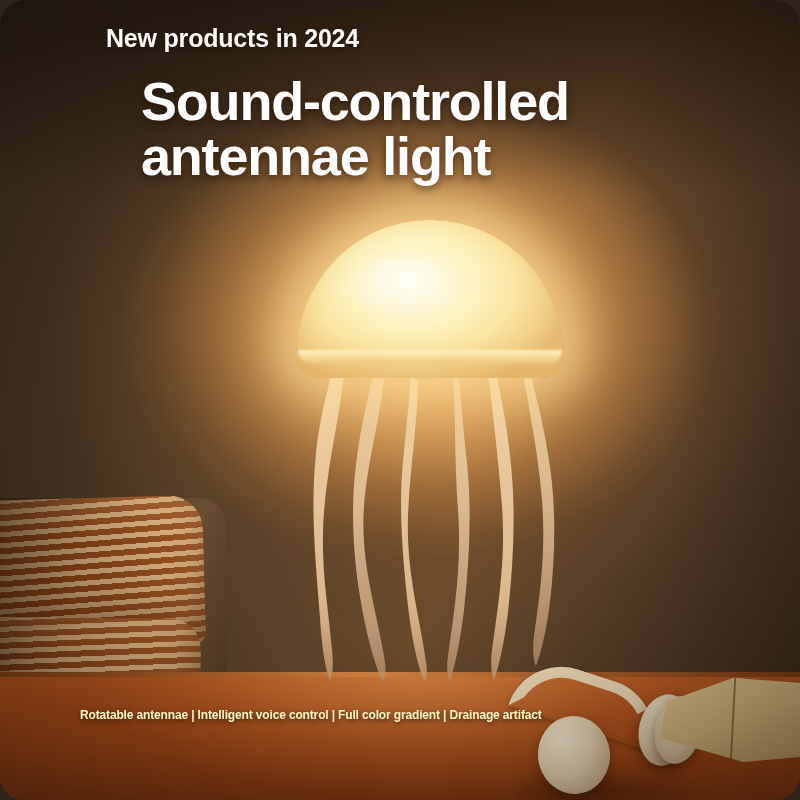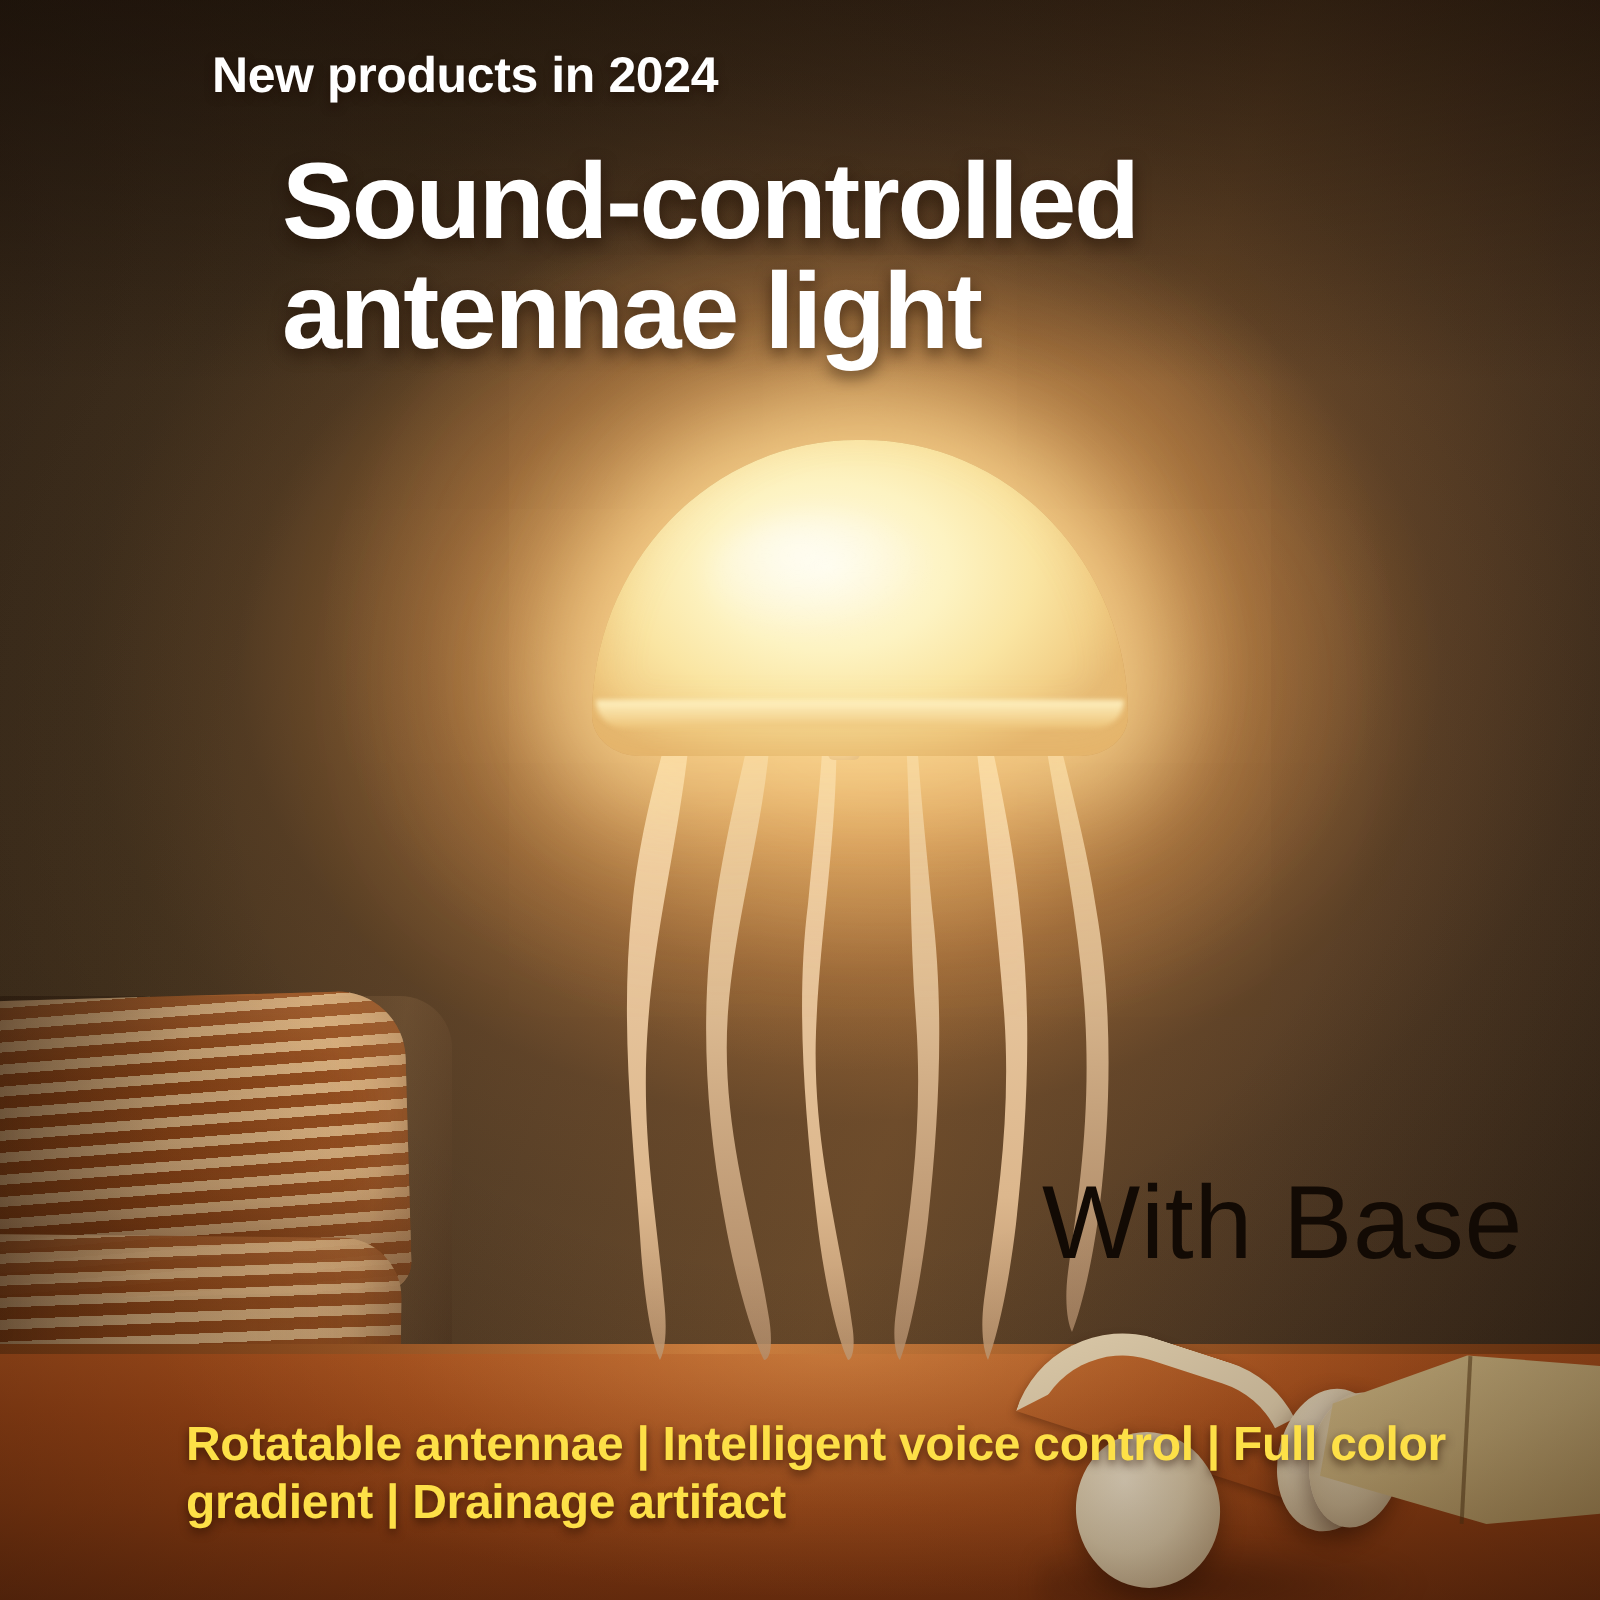--- a/index.html
+++ b/index.html
@@ -5,20 +5,21 @@
 <style>
   * { margin:0; padding:0; box-sizing:border-box; }
   html,body{ width:800px; height:800px; overflow:hidden; background:#2e2318; }
   body{ font-family:"Liberation Sans", sans-serif; }
 
   #stage{
     position:relative;
     width:800px; height:800px;
     overflow:hidden;
     background:#3a2c1d;
+    border-radius:25px;
   }
 
   
   .wall{
     position:absolute; left:0; top:0; width:800px; height:690px;
     background:
       radial-gradient(ellipse 430px 330px at 420px 330px,
           rgba(255,206,128,0.95) 0%,
           rgba(236,170,95,0.72) 26%,
           rgba(191,124,62,0.46) 48%,
@@ -178,22 +179,22 @@
   .headline .l2{ display:block; }
 
   .with-base{
     position:absolute; left:521px; top:582px;
     font-size:52px; font-weight:normal; color:#120a04;
     letter-spacing:0.4px;
     white-space:nowrap;
   }
 
   .features{
-    position:absolute; left:93px; top:708px; width:680px;
-    font-size:24px; font-weight:bold; color:#fde047;
+    position:absolute; left:80px; top:708px; width:680px;
+    font-size:12px; font-weight:bold; color:#fef9c3;
     line-height:1.22; letter-spacing:-0.15px;
     text-shadow:0 2px 5px rgba(40,14,2,0.7);
   }
 </style>
 </head>
 <body>
 
 <div id="stage">
 
   <div class="wall"></div>
@@ -264,17 +265,16 @@
 
   <div class="wall-vignette"></div>
 
   <div class="eyebrow">New products in 2024</div>
 
   <div class="headline">
     <span class="l1">Sound-controlled</span>
     <span class="l2">antennae light</span>
   </div>
 
-  <div class="with-base">With Base</div>
 
   <div class="features">Rotatable antennae | Intelligent voice control | Full color gradient | Drainage artifact</div>
 
 </div>
 
 </body></html>

